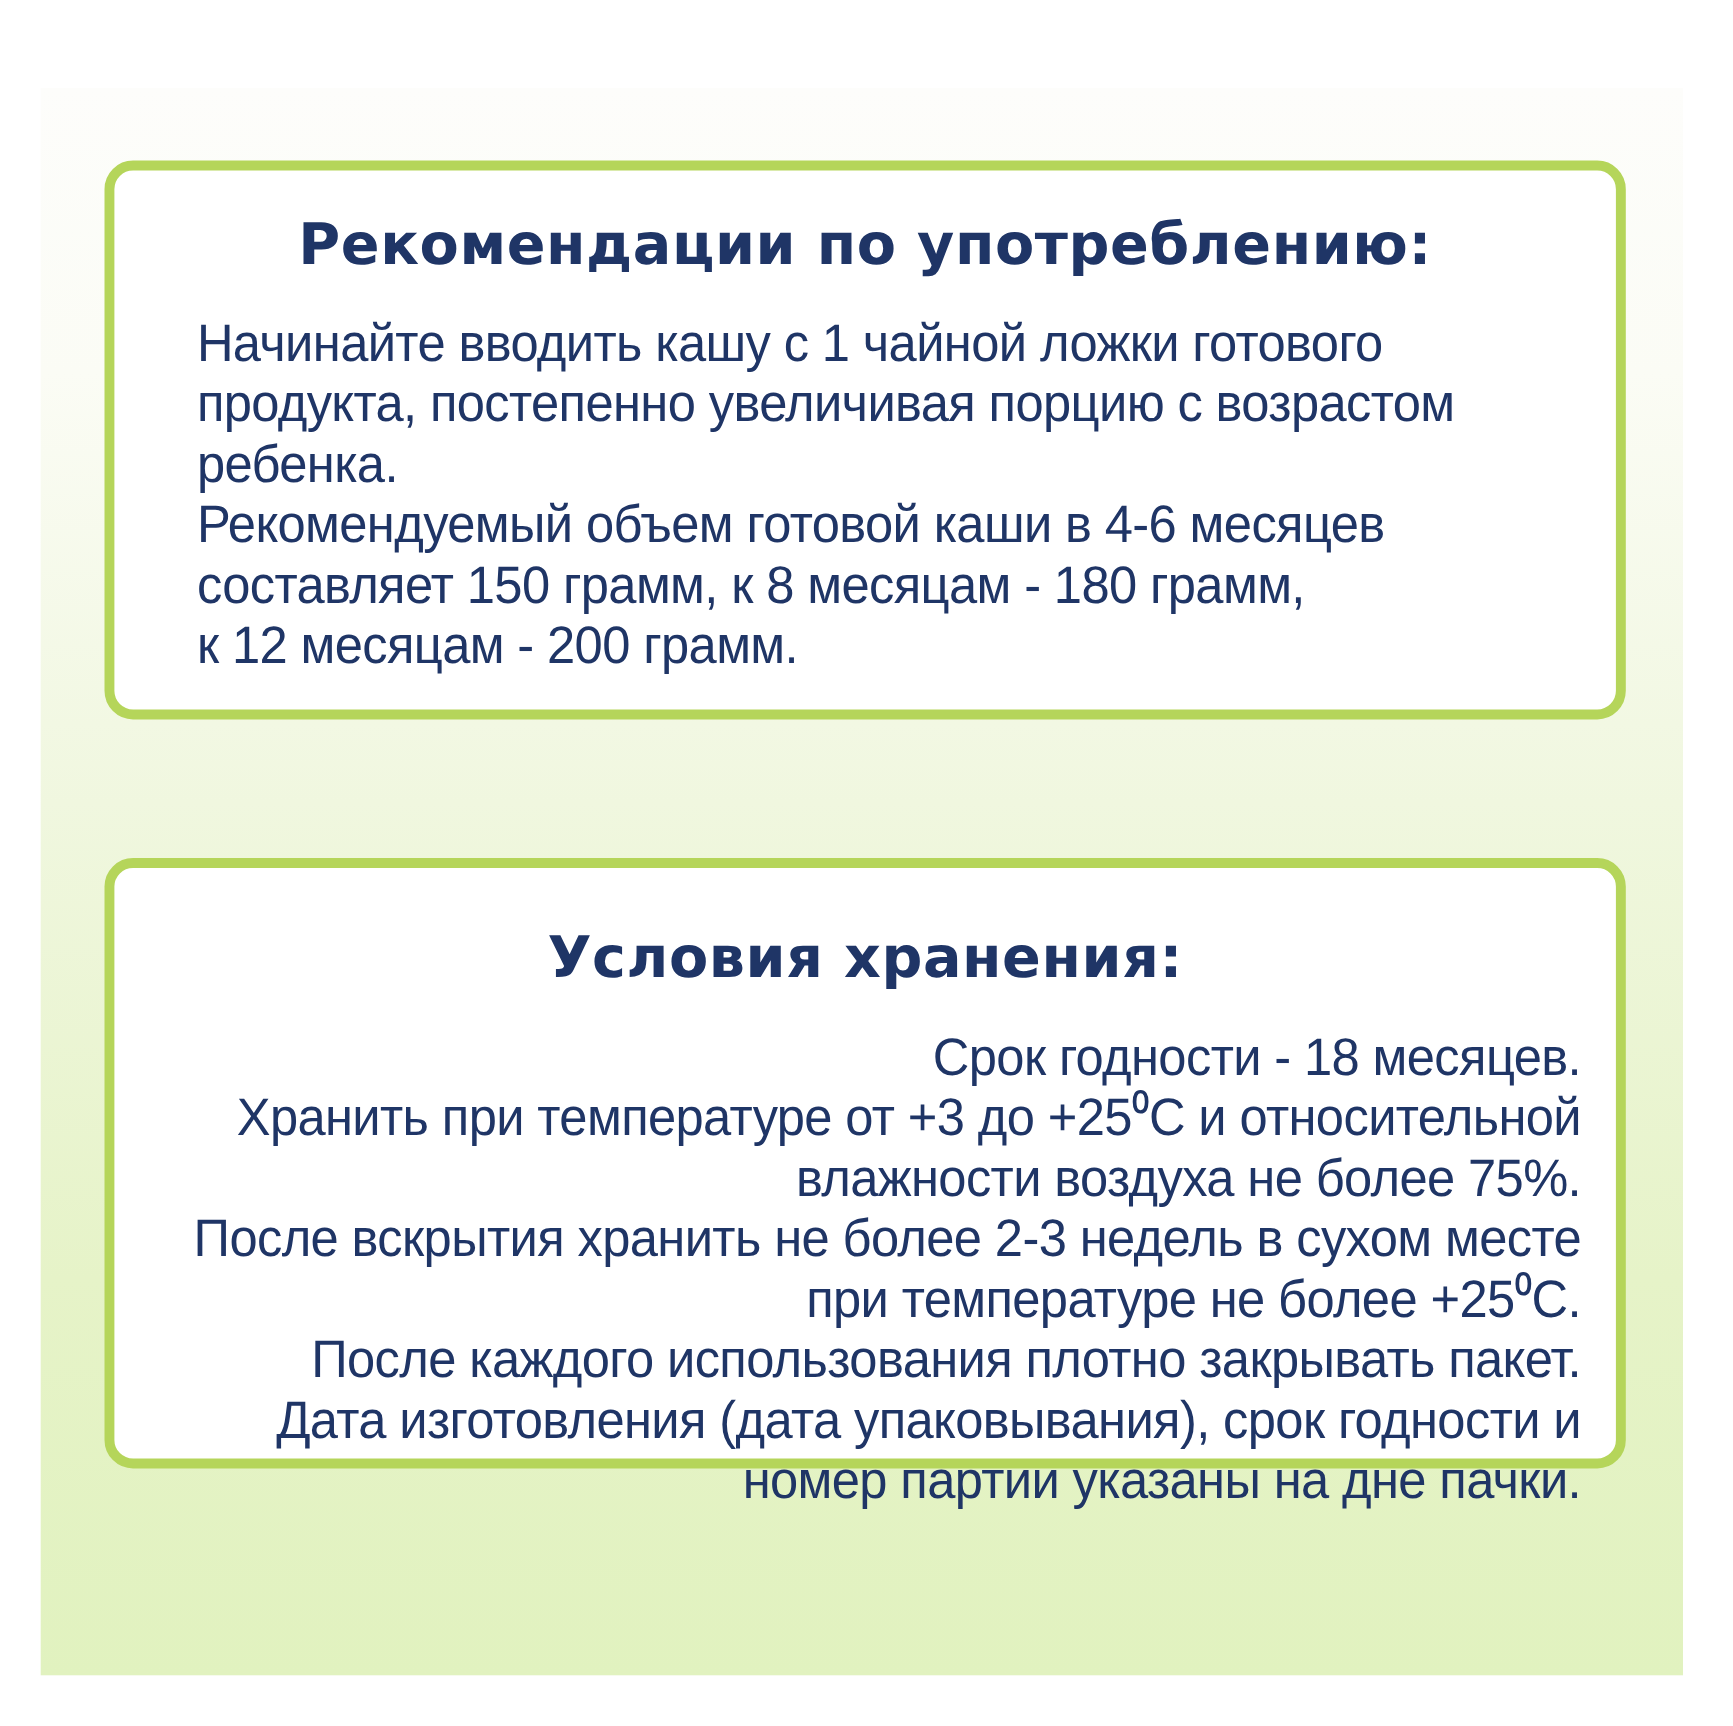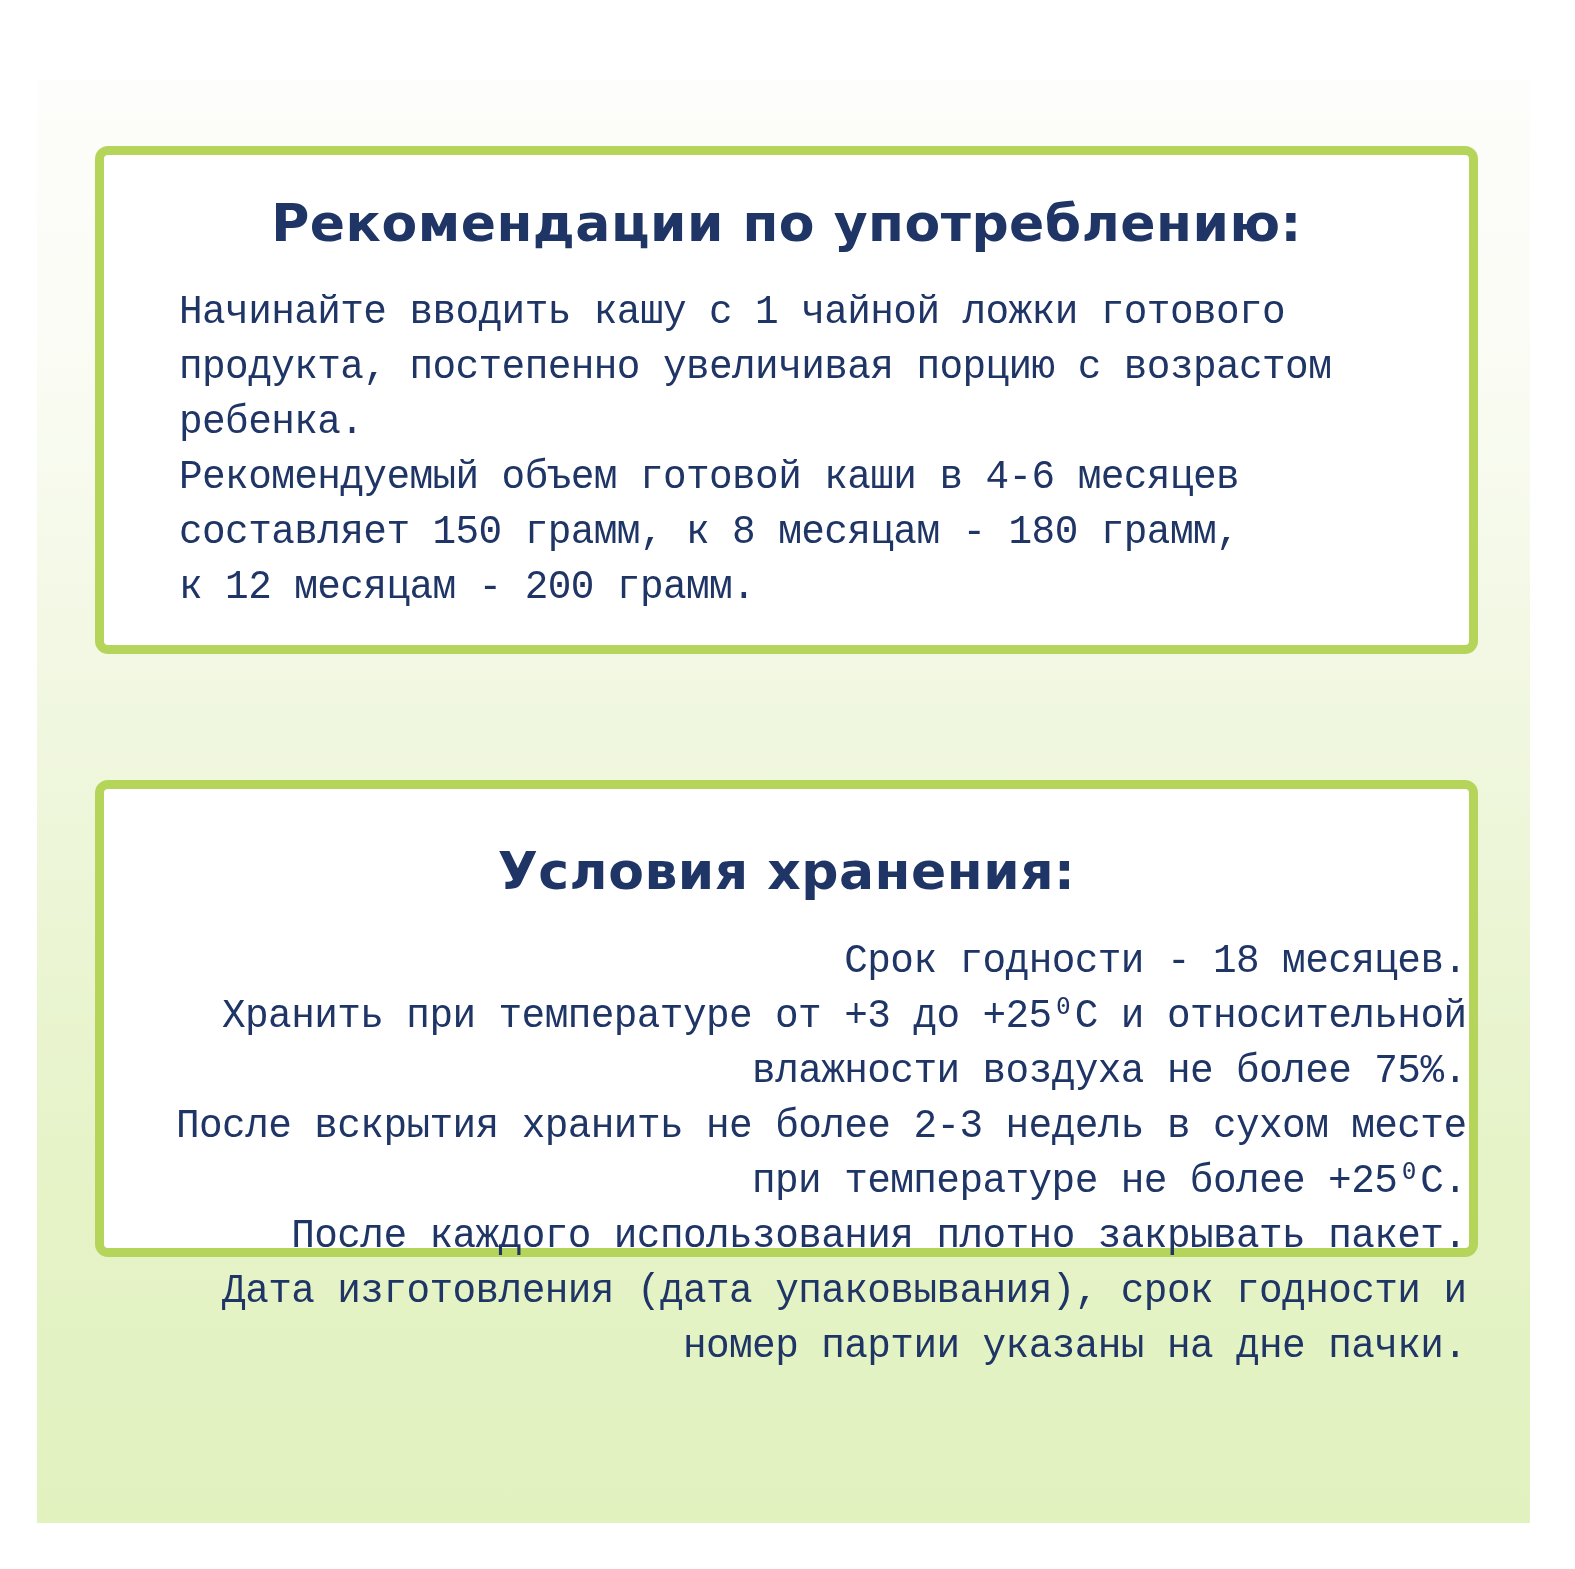--- a/index.html
+++ b/index.html
@@ -22,46 +22,46 @@
       width: 1493px;
       height: 1443px;
       background: linear-gradient(to bottom, #fdfdfb 0%, #fbfcf5 18%, #f0f7df 45%, #e6f3c8 75%, #e1f2bf 100%);
     }
     .card {
       position: absolute;
       left: 95px;
       width: 1383px;
       box-sizing: border-box;
       border: 9px solid #b5d55a;
-      border-radius: 13px;
+      border-radius: 26px;
       background: #ffffff;
     }
     .card-1 { top: 146px; height: 508px; }
-    .card-2 { top: 780px; height: 477px; }
+    .card-2 { top: 780px; height: 555px; }
 
     .card-title {
       position: absolute;
       left: 0;
       right: 0;
       text-align: center;
       font-family: "DejaVu Sans", sans-serif;
       font-weight: bold;
       font-size: 52px;
       letter-spacing: 0.5px;
       color: #1f3566;
       margin: 0;
       white-space: nowrap;
     }
     .card-1 .card-title { top: 38px; }
     .card-2 .card-title { top: 52px; }
 
     .card-body {
       position: absolute;
-      font-family: Liberation Mono, monospace;
-      font-size: 41px;
+      font-family: Liberation Sans, sans-serif;
+      font-size: 48px;
       line-height: 55px;
       color: #1f3566;
       transform-origin: left top;
     }
     .card-1 .card-body { left: 75px; top: 130px; }
     .card-2 .card-body { left: 72px; top: 145px; text-align: right; }
     .line {
       display: block;
       white-space: nowrap;
       letter-spacing: -0.6px;

